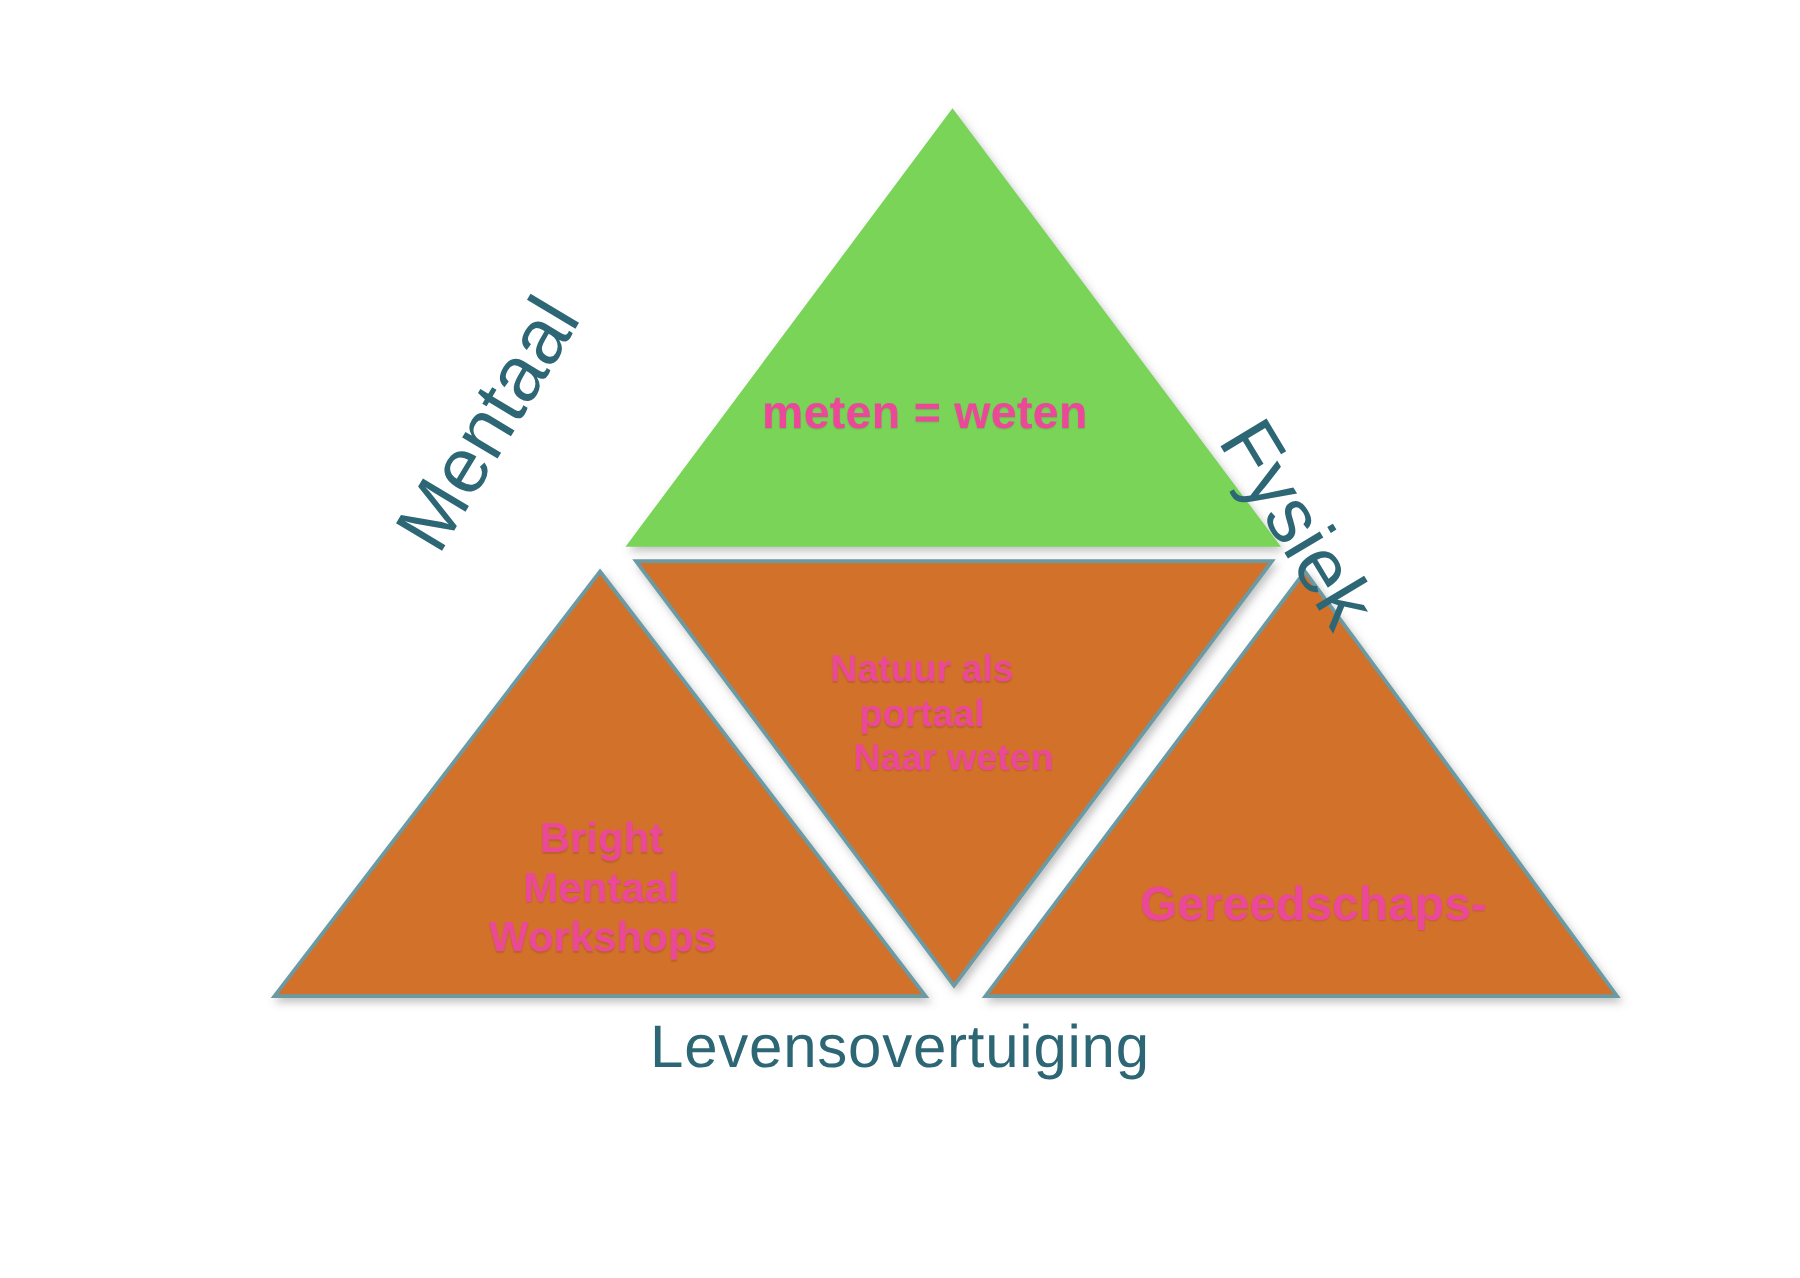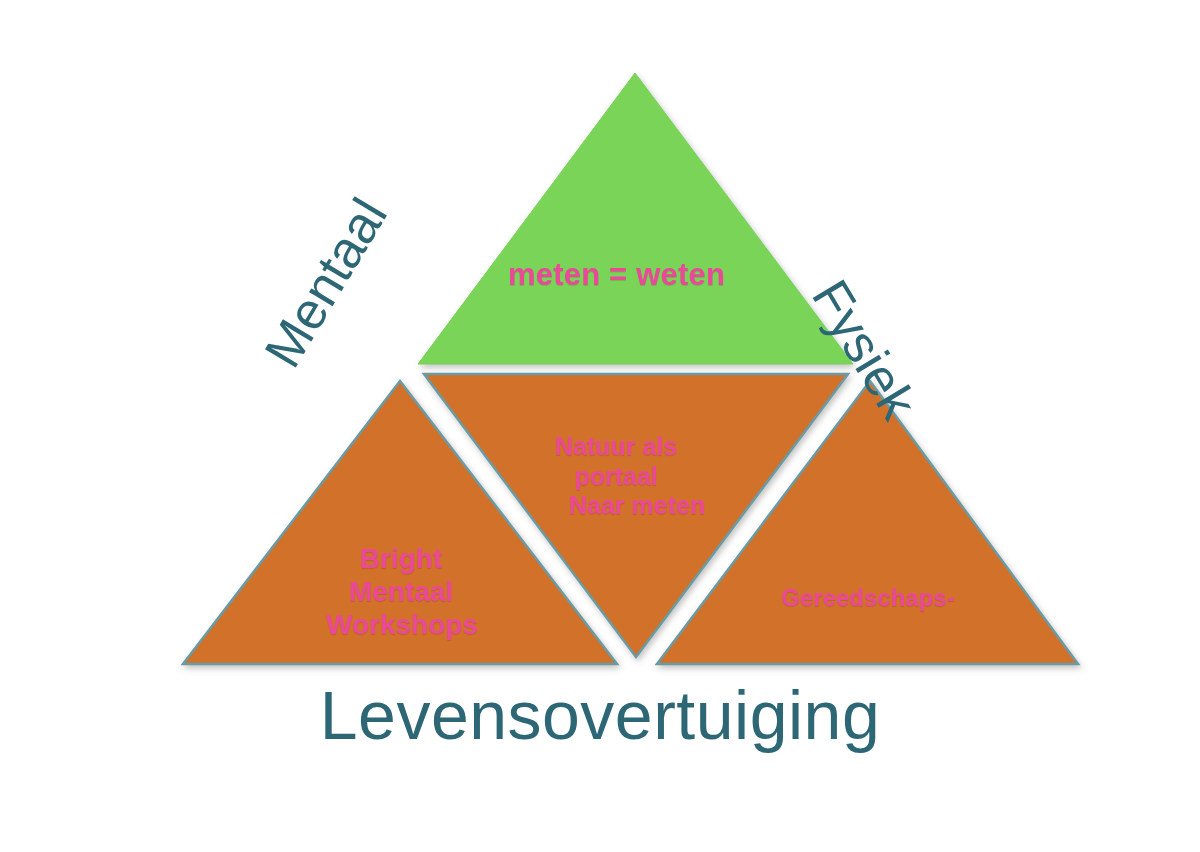--- a/index.html
+++ b/index.html
@@ -61,21 +61,21 @@
     width: 150px;
     font-size: 28px;
     text-align: center;
   }
 
   
   #label-right {
     left: 760px;
     top: 584px;
     width: 216px;
-    font-size: 24px;
+    font-size: 32px;
     text-align: center;
   }
 
   
   .axis-word {
     position: absolute;
     color: #2d6775;
     font-weight: normal;
     white-space: pre;
     pointer-events: none;
@@ -96,21 +96,21 @@
   }
 
   
   #caption-base {
     position: absolute;
     left: 0;
     top: 676px;
     width: 1200px;
     text-align: center;
     color: #2d6775;
-    font-size: 68px;
+    font-size: 40px;
     font-weight: normal;
     letter-spacing: 0.5px;
     pointer-events: none;
   }
 </style>
 </head>
 <body>
 
 <div id="stage">
 
@@ -125,21 +125,21 @@
 
     <polygon points="424,374 848,374 636,657" fill="#d1712c" stroke="#6b9aa3" stroke-width="2.5" filter="url(#softshadow)"></polygon>
 
     <polygon points="400,381 617,664 183,664" fill="#d1712c" stroke="#6b9aa3" stroke-width="2.5" filter="url(#softshadow)"></polygon>
 
     <polygon points="870,381 1078,664 657,664" fill="#d1712c" stroke="#6b9aa3" stroke-width="2.5" filter="url(#softshadow)"></polygon>
   </svg>
 
   <div class="tri-label" id="label-top">meten = weten</div>
 
-  <div class="tri-label" id="label-middle"><span>Natuur als</span><br><span>portaal</span><span class="indent">Naar meten</span></div>
+  <div class="tri-label" id="label-middle"><span>Natuur als</span><br><span>portaal</span><span class="indent">Naar weten</span></div>
 
   <div class="tri-label" id="label-left"><span>Bright</span><br><span>Mentaal</span><br><span>Workshops</span></div>
 
   <div class="tri-label" id="label-right"><span>Gereedschaps-</span><br></div>
 
   <div class="axis-word" id="axis-mentaal">Mentaal</div>
 
   <div class="axis-word" id="axis-fysiek">Fysiek</div>
 
   <div id="caption-base">Levensovertuiging</div>

